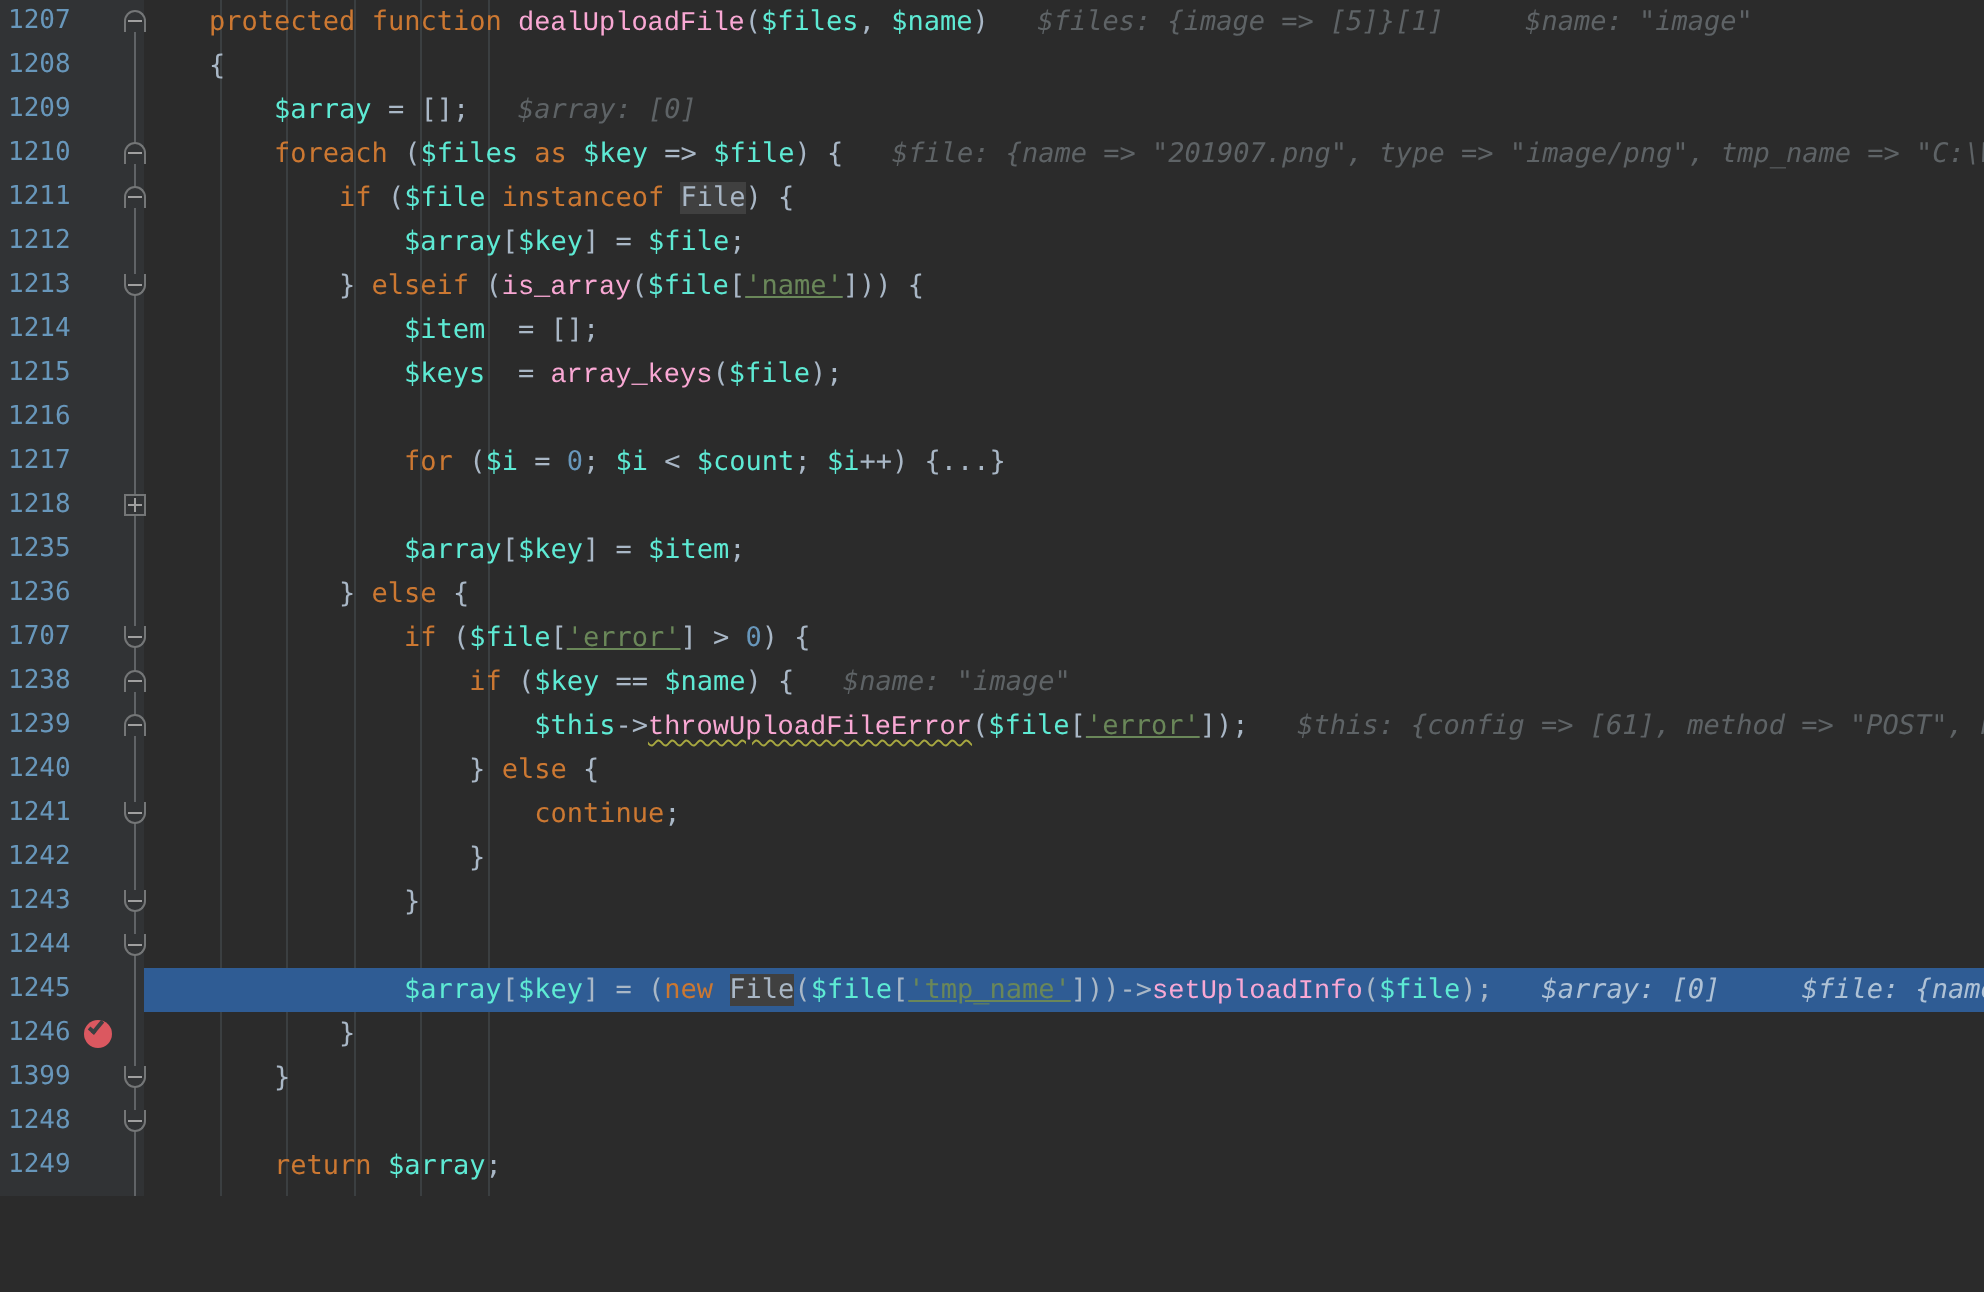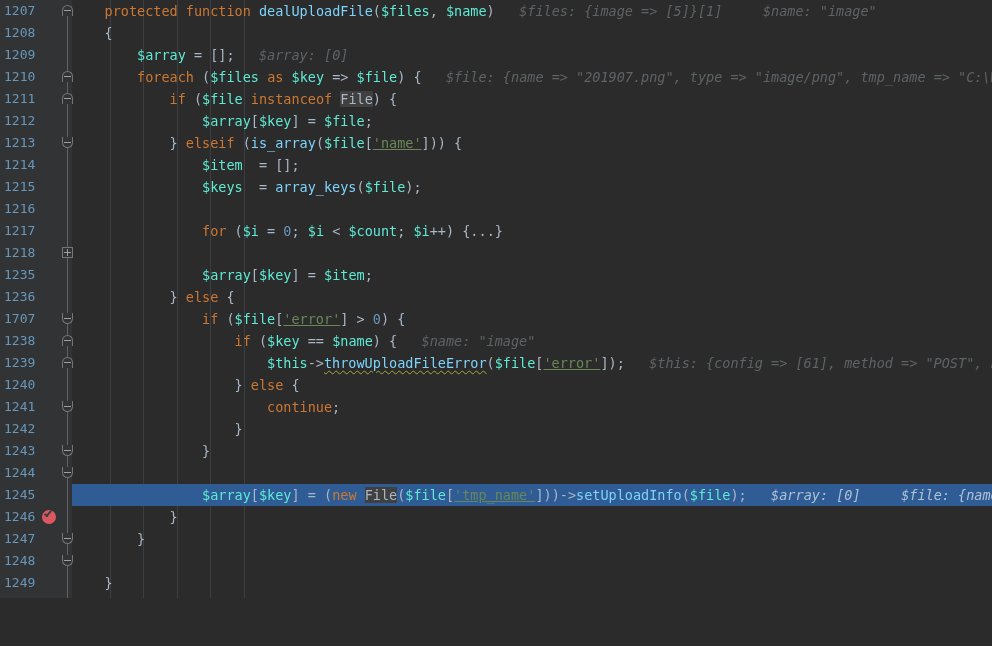--- a/index.html
+++ b/index.html
@@ -119,21 +119,21 @@
     height: 22px; line-height: 22px;
     font-size: 13.5px;
     white-space: pre;
     color: #A9B7C6;
     padding-left: 0px;
   }
   .row.exec { background: #2F5C94; }
   .row.exec .inline { color: #AFC2D6; }
   
   .kw   { color: #CC7832; }
-  .fn   { color: #7dd3fc; }
+  .fn   { color: #f9a8d4; font-family: Liberation Mono, monospace; }
   .var  { color: #5eead4; }
   .str  { color: #6A8759; text-decoration: underline; }
   .num  { color: #6897BB; }
   .pn   { color: #A9B7C6; }
   .inline {
     color: #5E6366;
     font-style: italic;
   }
   .squig {
     text-decoration: underline;
@@ -168,21 +168,21 @@
         <div class="ln"><span class="num">1707</span></div>
         <div class="ln"><span class="num">1238</span></div>
         <div class="ln"><span class="num">1239</span></div>
         <div class="ln"><span class="num">1240</span></div>
         <div class="ln"><span class="num">1241</span></div>
         <div class="ln"><span class="num">1242</span></div>
         <div class="ln"><span class="num">1243</span></div>
         <div class="ln"><span class="num">1244</span></div>
         <div class="ln"><span class="num">1245</span></div>
         <div class="ln current"><span class="num">1246</span></div>
-        <div class="ln"><span class="num">1247</span></div>
+        <div class="ln"><span class="num">1399</span></div>
         <div class="ln"><span class="num">1248</span></div>
         <div class="ln"><span class="num">1249</span></div>
         <div class="ln"><span class="num">1250</span></div>
         <div class="ln"><span class="num">1251</span></div>
       </div>
     <div class="breakpoint" id="breakpoint" style="top: 510px;">
       <span class="tick"></span>
     </div>
   </div>
   <div class="foldcol" id="foldcol">
@@ -274,17 +274,18 @@
         <div class="row"><span><span class="pn">                        </span><span class="var">$this</span><span class="pn">-&gt;</span><span class="fn squig">throwUploadFileError</span><span class="pn">(</span><span class="var">$file</span><span class="pn">[</span><span class="str">'error'</span><span class="pn">]);</span></span><span class="inline">   $this: {config =&gt; [61], method =&gt; "POST", ho</span></div>
         <div class="row"><span><span class="pn">                    } </span><span class="kw">else</span><span class="pn"> {</span></span></div>
         <div class="row"><span><span class="pn">                        </span><span class="kw">continue</span><span class="pn">;</span></span></div>
         <div class="row"><span><span class="pn">                    }</span></span></div>
         <div class="row"><span><span class="pn">                }</span></span></div>
         <div class="row"><span></span></div>
         <div class="row exec"><span><span class="pn">                </span><span class="var">$array</span><span class="pn">[</span><span class="var">$key</span><span class="pn">] = (</span><span class="kw">new</span><span class="pn"> </span><span class="occ">File</span><span class="pn">(</span><span class="var">$file</span><span class="pn">[</span><span class="str">'tmp_name'</span><span class="pn">]))-&gt;</span><span class="fn">setUploadInfo</span><span class="pn">(</span><span class="var">$file</span><span class="pn">);</span></span><span class="inline">   $array: [0]     $file: {name =</span></div>
         <div class="row"><span><span class="pn">            }</span></span></div>
         <div class="row"><span><span class="pn">        }</span></span></div>
         <div class="row"><span></span></div>
+        <div class="row"><span><span class="pn">        </span><span class="kw">return</span><span class="pn"> </span><span class="var">$array</span><span class="pn">;</span></span></div>
         <div class="row"><span><span class="pn">    }</span></span></div>
       </div>
   </div>
 
 </div>
 
 </body></html>

